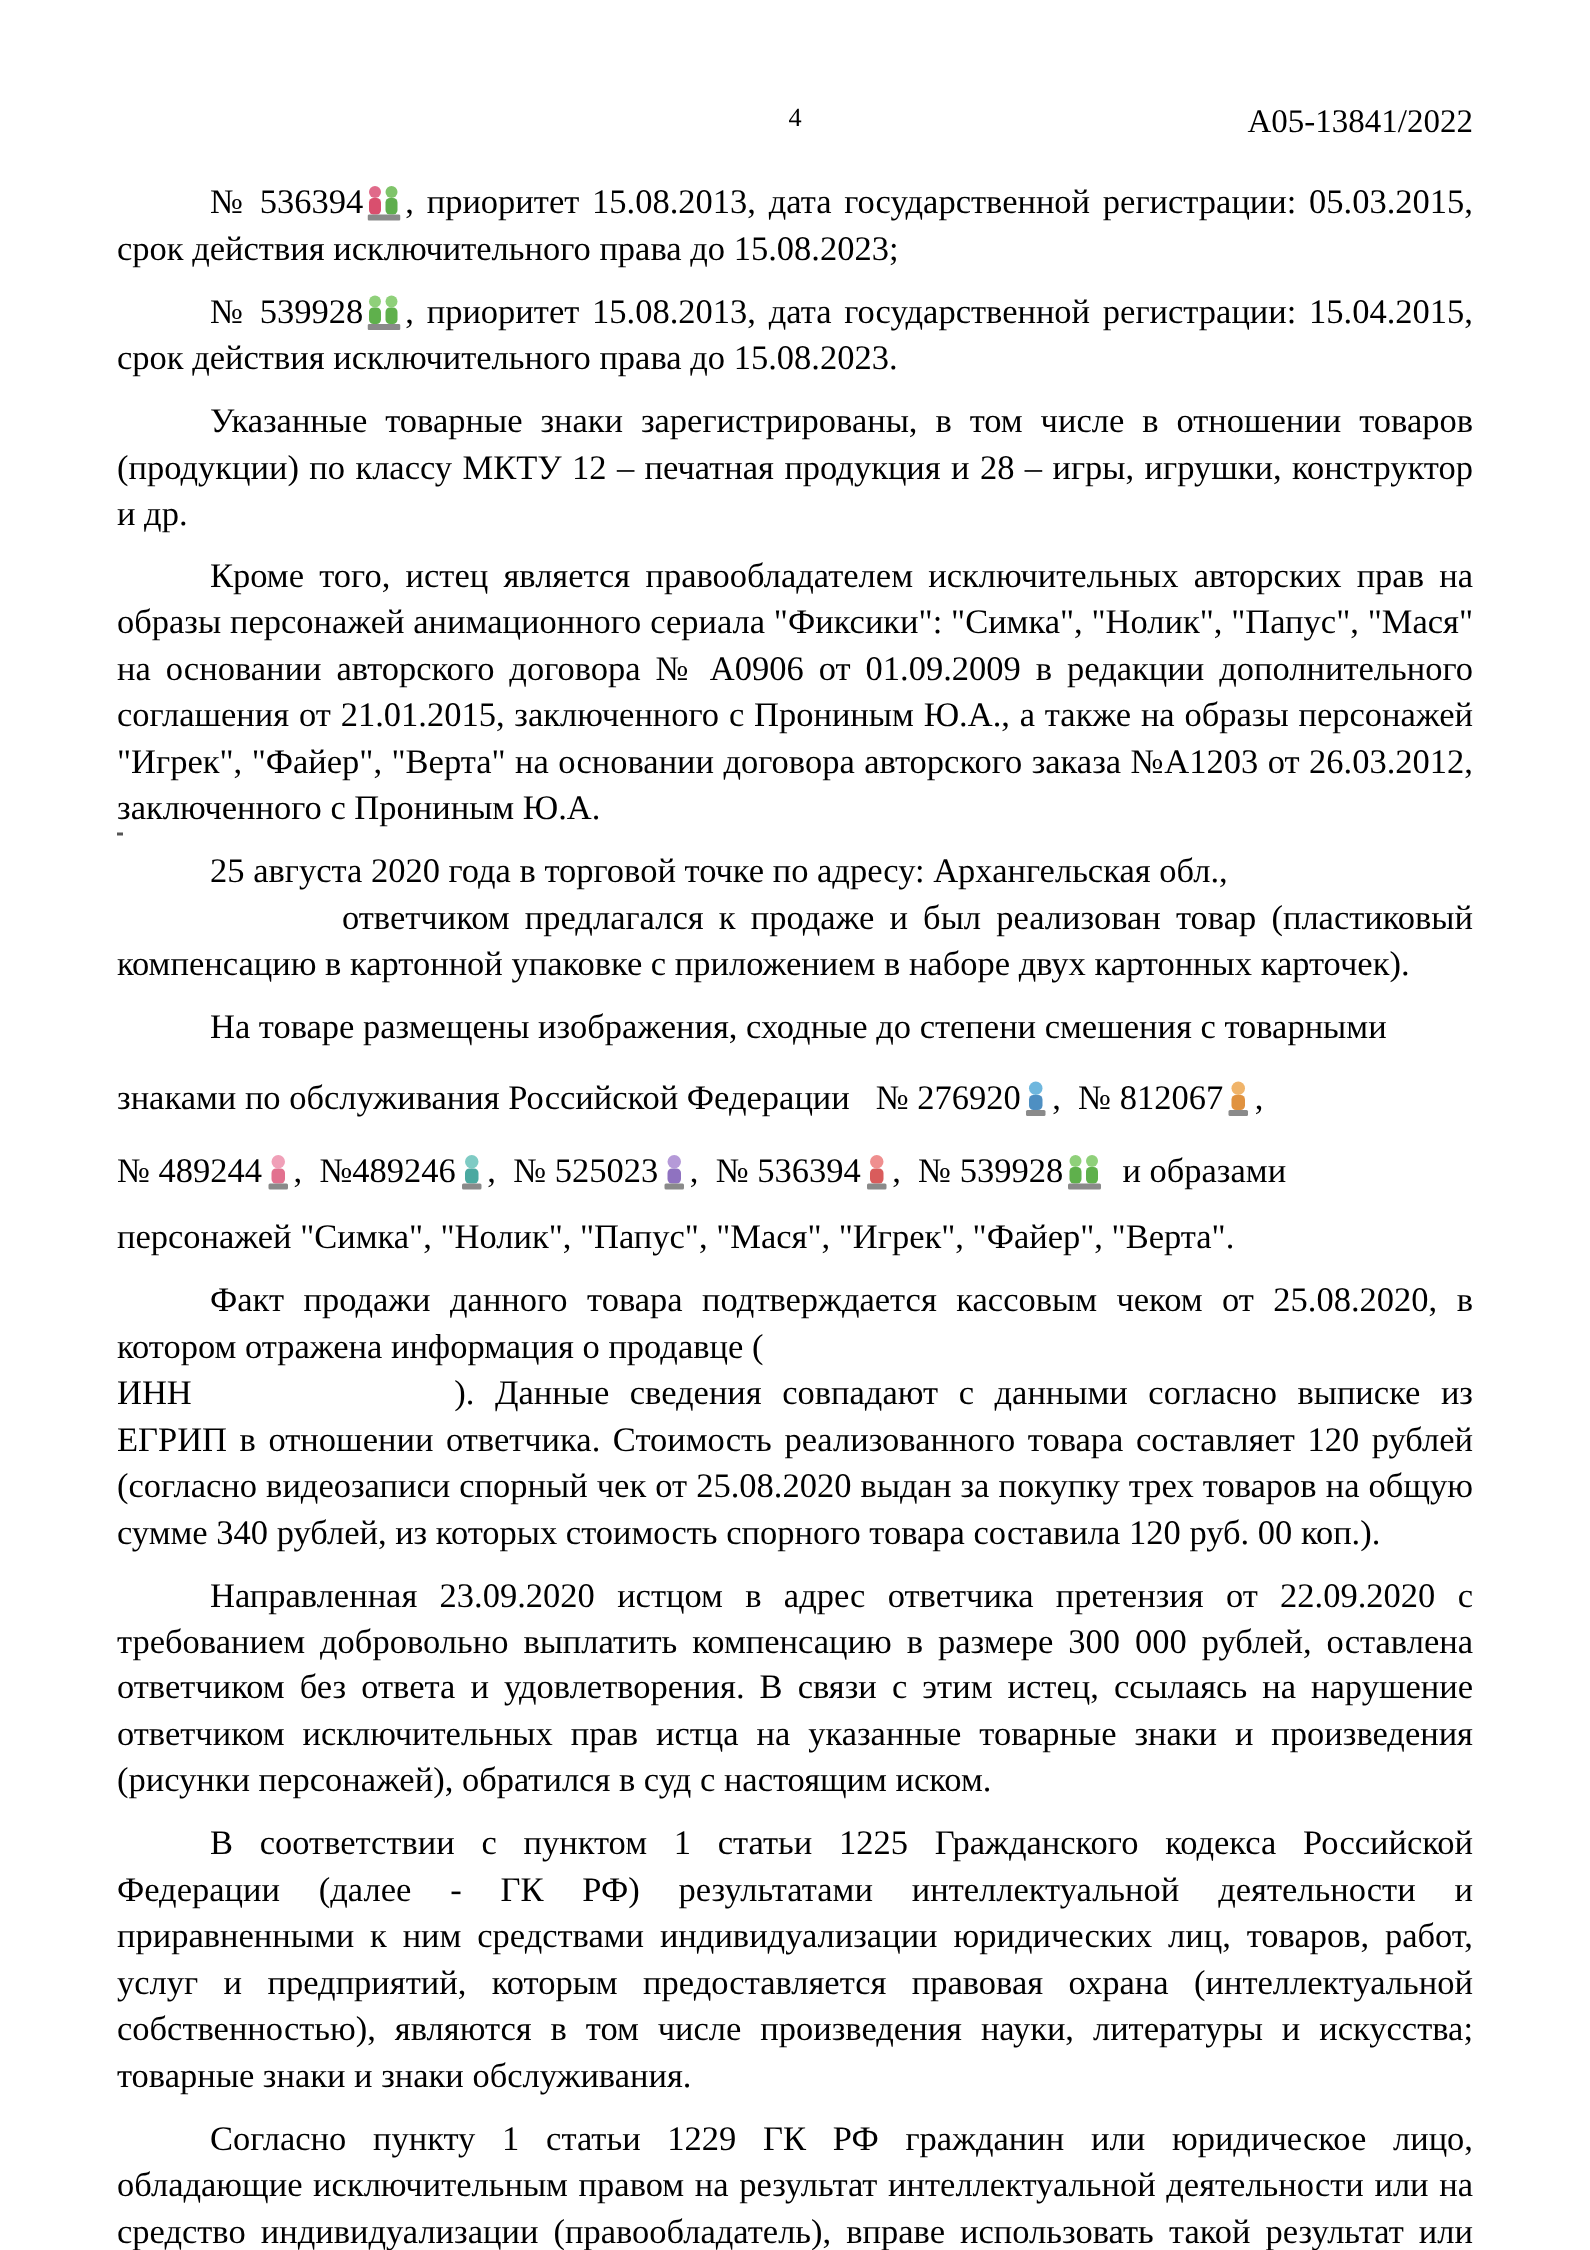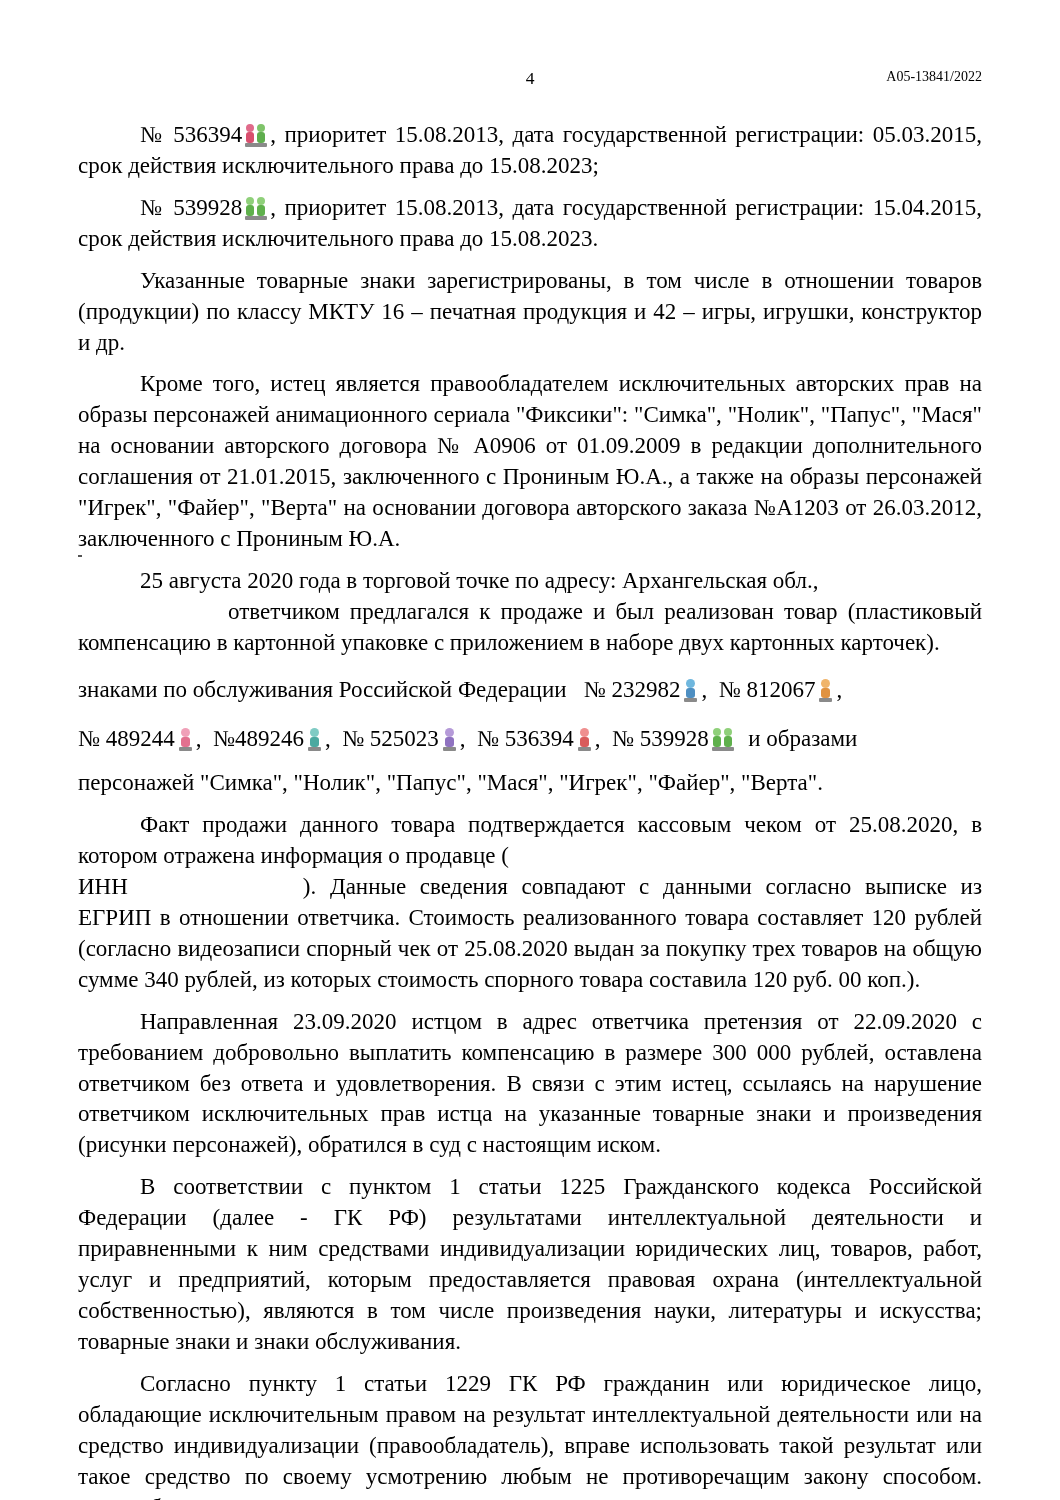--- a/index.html
+++ b/index.html
@@ -31,21 +31,21 @@
     margin-bottom: 22px;
   }
   .page-number {
     font-size: 17.5px;
     line-height: 1;
   }
   .case-number {
     position: absolute;
     right: 0;
     top: 0;
-    font-size: 14px;
+    font-size: 22px;
     line-height: 1;
   }
   .body-text {
     font-size: 23px;
     line-height: 1.345;
     text-align: justify;
     text-justify: inter-word;
   }
   p.para {
     margin: 0 0 11px 0;
@@ -112,28 +112,29 @@
     <span class="page-number">4</span>
     <span class="case-number">A05-13841/2022</span>
   </div>
 
   <div class="body-text">
 
     <p class="para"><span>№  536394</span><span class="tm fig-pair"><i class="h1"></i><i class="h2"></i><i class="b1"></i><i class="b2"></i><i class="cap"></i></span><span>,   приоритет   15.08.2013,   дата   государственной   регистрации: 05.03.2015, срок действия исключительного права до 15.08.2023;</span></p>
 
     <p class="para"><span>№  539928</span><span class="tm fig-pair c-green"><i class="h1" style="background:#8fd07a"></i><i class="h2" style="background:#8fd07a"></i><i class="b1" style="background:#5fb04c"></i><i class="b2" style="background:#5fb04c"></i><i class="cap"></i></span><span>,   приоритет   15.08.2013,   дата   государственной   регистрации: 15.04.2015, срок действия исключительного права до 15.08.2023.</span></p>
 
-    <p class="para">Указанные товарные знаки зарегистрированы, в том числе в отношении товаров (продукции) по классу МКТУ 16 – печатная продукция и 42 – игры, игрушки, конструктор и др.</p>
+    <p class="para">Указанные товарные знаки зарегистрированы, в том числе в отношении товаров (продукции) по классу МКТУ 12 – печатная продукция и 28 – игры, игрушки, конструктор и др.</p>
 
     <p class="para">Кроме того, истец  является правообладателем исключительных авторских прав на образы персонажей анимационного сериала "Фиксики": "Симка", "Нолик", "Папус", "Мася" на основании авторского договора № А0906 от 01.09.2009 в редакции дополнительного соглашения от 21.01.2015, заключенного с Прониным Ю.А., а также на образы персонажей "Игрек", "Файер", "Верта" на основании договора авторского заказа №А1203 от 26.03.2012, заключенного с Прониным Ю.А.</p>
 
     <p class="para"><span>25 августа 2020 года в торговой точке по адресу: Архангельская обл.,</span><br><span class="redact" style="width:150px;height:18px"></span><span>ответчиком предлагался к продаже и был реализован товар (пластиковый компенсацию в картонной упаковке с приложением в наборе двух картонных карточек).</span></p>
 
+    <p class="para"><span>На товаре размещены изображения, сходные до степени смешения с  товарными</span></p>
 
-    <p class="para noindent" style="margin-bottom:9px;line-height:1.75"><span>знаками  по  обслуживания  Российской  Федерации</span>&nbsp;&nbsp;&nbsp;<span>№ 232982</span><span class="tm fig-single"><i class="h"></i><i class="b"></i><i class="cap"></i></span>,&nbsp;&nbsp;<span>№ 812067</span><span class="tm fig-single c-orange"><i class="h"></i><i class="b"></i><i class="cap"></i></span>,</p>
+    <p class="para noindent" style="margin-bottom:9px;line-height:1.75"><span>знаками  по  обслуживания  Российской  Федерации</span>&nbsp;&nbsp;&nbsp;<span>№ 276920</span><span class="tm fig-single"><i class="h"></i><i class="b"></i><i class="cap"></i></span>,&nbsp;&nbsp;<span>№ 812067</span><span class="tm fig-single c-orange"><i class="h"></i><i class="b"></i><i class="cap"></i></span>,</p>
 
     <p class="para noindent" style="margin-bottom:9px;line-height:1.75"><span>№ 489244</span><span class="tm fig-single c-pink"><i class="h"></i><i class="b"></i><i class="cap"></i></span>,&nbsp;&nbsp;<span>№489246</span><span class="tm fig-single c-teal"><i class="h"></i><i class="b"></i><i class="cap"></i></span>,&nbsp;&nbsp;<span>№ 525023</span><span class="tm fig-single c-violet"><i class="h"></i><i class="b"></i><i class="cap"></i></span>,&nbsp;&nbsp;<span>№ 536394</span><span class="tm fig-single c-red"><i class="h"></i><i class="b"></i><i class="cap"></i></span>,&nbsp;&nbsp;<span>№ 539928</span><span class="tm fig-pair"><i class="h1" style="background:#8fd07a"></i><i class="h2" style="background:#8fd07a"></i><i class="b1" style="background:#5fb04c"></i><i class="b2" style="background:#5fb04c"></i><i class="cap"></i></span>&nbsp;&nbsp;<span>и образами</span></p>
 
     <p class="para noindent">персонажей "Симка", "Нолик", "Папус", "Мася", "Игрек", "Файер", "Верта".</p>
 
     <p class="para"><span>Факт продажи данного товара подтверждается кассовым чеком от 25.08.2020, в котором отражена информация о продавце (</span><span class="redact" style="width:230px;height:18px"></span><br><span>ИНН</span><span class="redact" style="width:175px;height:18px"></span><span>). Данные сведения совпадают с данными согласно выписке из ЕГРИП в отношении ответчика. Стоимость реализованного товара составляет 120 рублей (согласно видеозаписи спорный чек от 25.08.2020 выдан за покупку трех товаров на общую сумме 340 рублей, из которых стоимость спорного товара составила 120 руб. 00 коп.).</span></p>
 
 
     <p class="para">Направленная 23.09.2020 истцом в адрес ответчика претензия от 22.09.2020 с требованием добровольно выплатить компенсацию в размере 300 000 рублей, оставлена ответчиком без ответа и удовлетворения. В связи с этим истец, ссылаясь на нарушение ответчиком исключительных прав истца на указанные товарные знаки и произведения (рисунки персонажей), обратился в суд с настоящим иском.</p>
 

